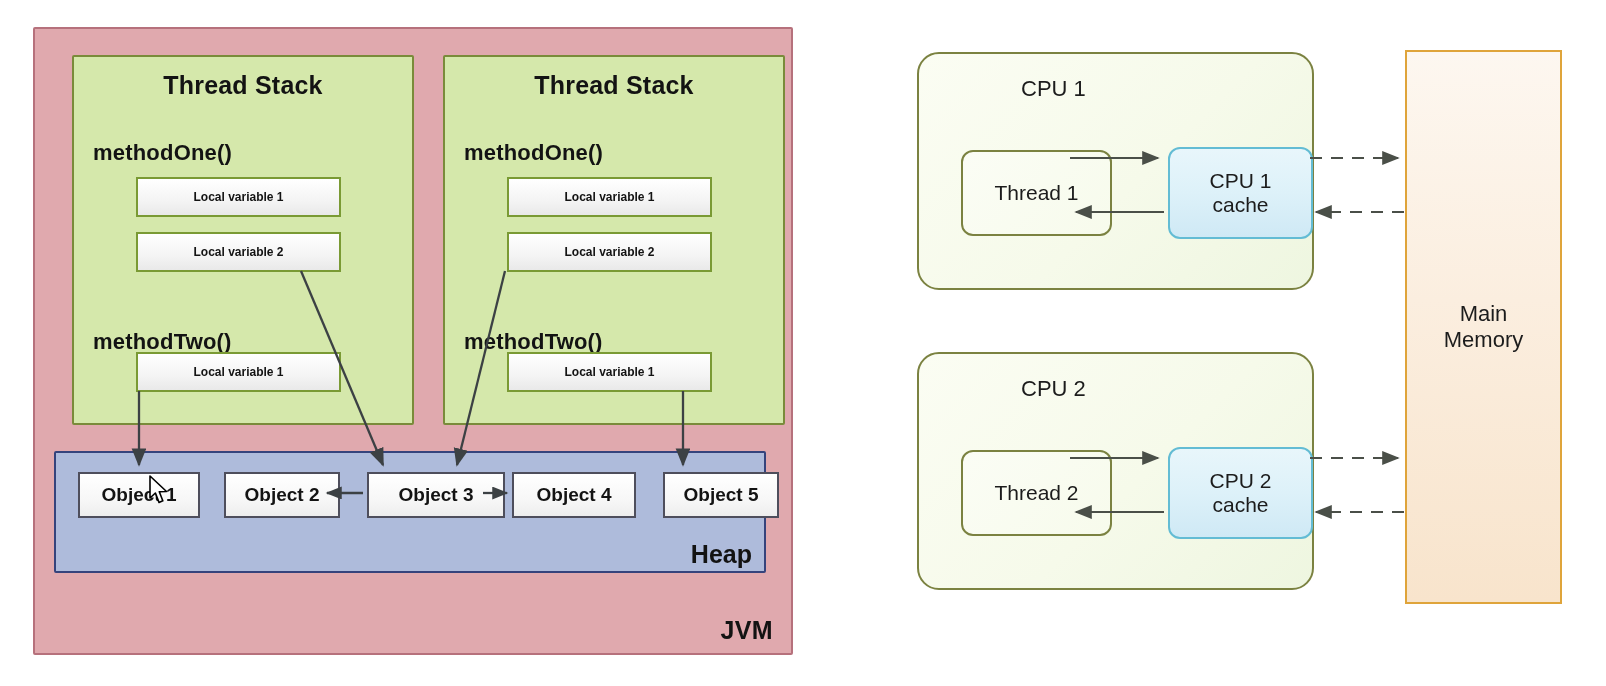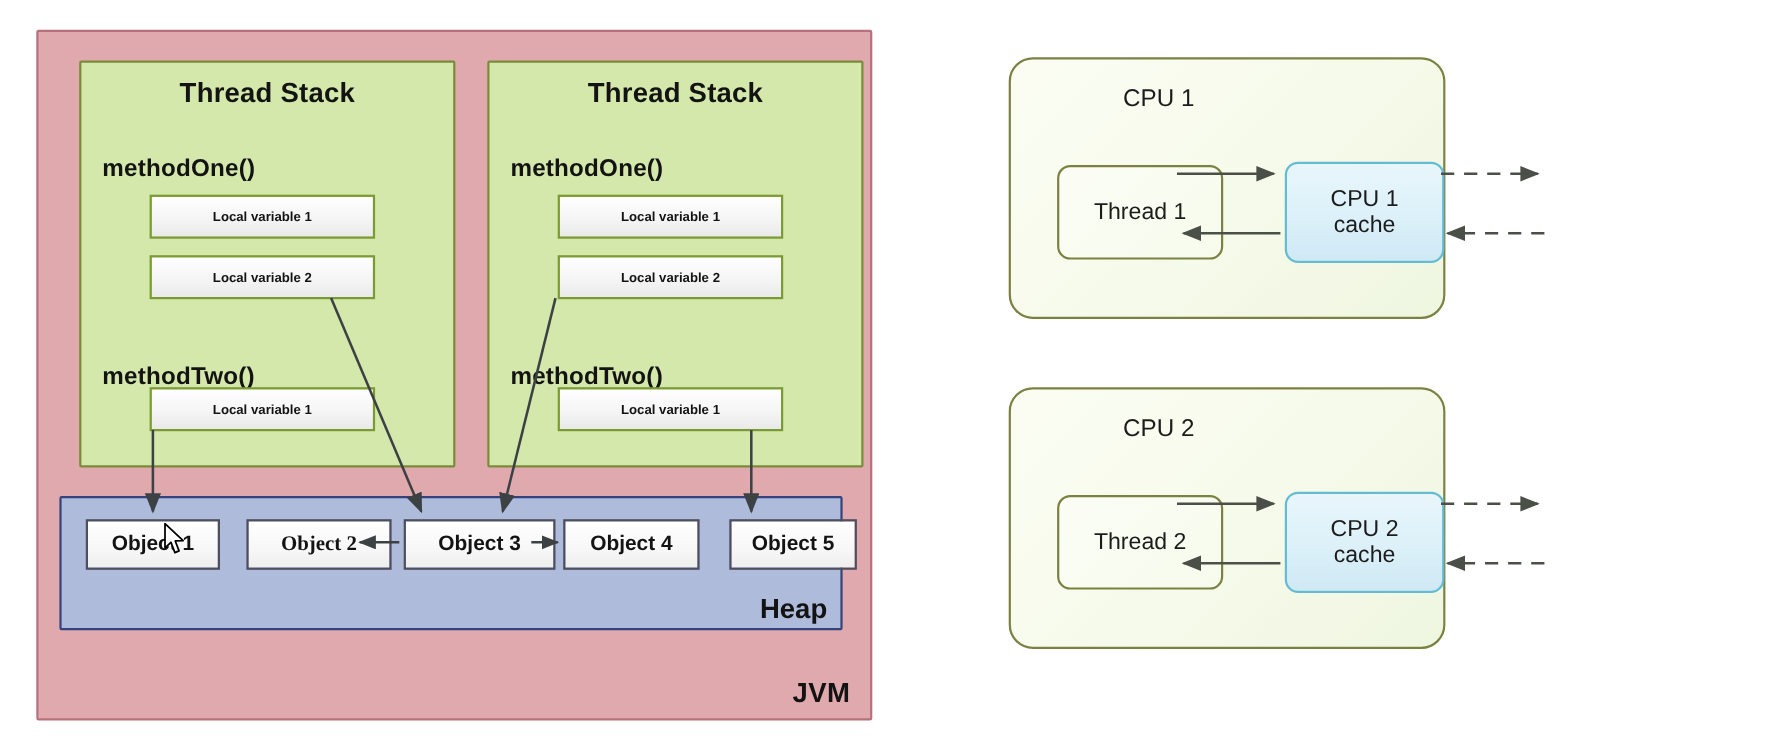--- a/index.html
+++ b/index.html
@@ -116,21 +116,21 @@
     background: linear-gradient(to bottom, #ffffff 0%, #f7f7f7 60%, #eeeeee 100%);
     border: 2px solid #4e4e5c;
     display: flex;
     align-items: center;
     justify-content: center;
     font-size: 19px;
     font-weight: bold;
     color: #131313;
   }
   #object-1 { left: 22px;  width: 122px; }
-  #object-2 { left: 168px; width: 132px; font-family: Liberation Serif, serif; }
+  #object-2 { left: 168px; width: 116px; }
   #object-3 { left: 311px; width: 138px; }
   #object-4 { left: 456px; width: 124px; }
   #object-5 { left: 607px; width: 116px; }
 
   #jvm-arrows {
     position: absolute;
     left: 0; top: 0;
     width: 760px; height: 628px;
     pointer-events: none;
   }
@@ -308,20 +308,24 @@
 
   <div class="cpu-box" id="cpu-box-2">
     <div class="cpu-title">CPU 2</div>
     <div class="thread-box">Thread 2</div>
     <div class="cache-box">
       <span>CPU 2</span>
       <span>cache</span>
     </div>
   </div>
 
+  <div id="main-memory-box">
+    <div id="main-memory-label">Main
+Memory</div>
+  </div>
 
   <svg id="cpu-arrows" viewBox="0 0 726 686">
     <defs>
       <marker id="arrowhead-cpu" markerWidth="9" markerHeight="9" refX="7.2" refY="3.2" orient="auto" markerUnits="strokeWidth">
         <path d="M0,0 L8,3.2 L0,6.4 z" fill="#4a4f48"></path>
       </marker>
     </defs>
 
     <path d="M 190,158 L 278,158" stroke="#4a4f48" stroke-width="2.2" fill="none" marker-end="url(#arrowhead-cpu)"></path>
 

